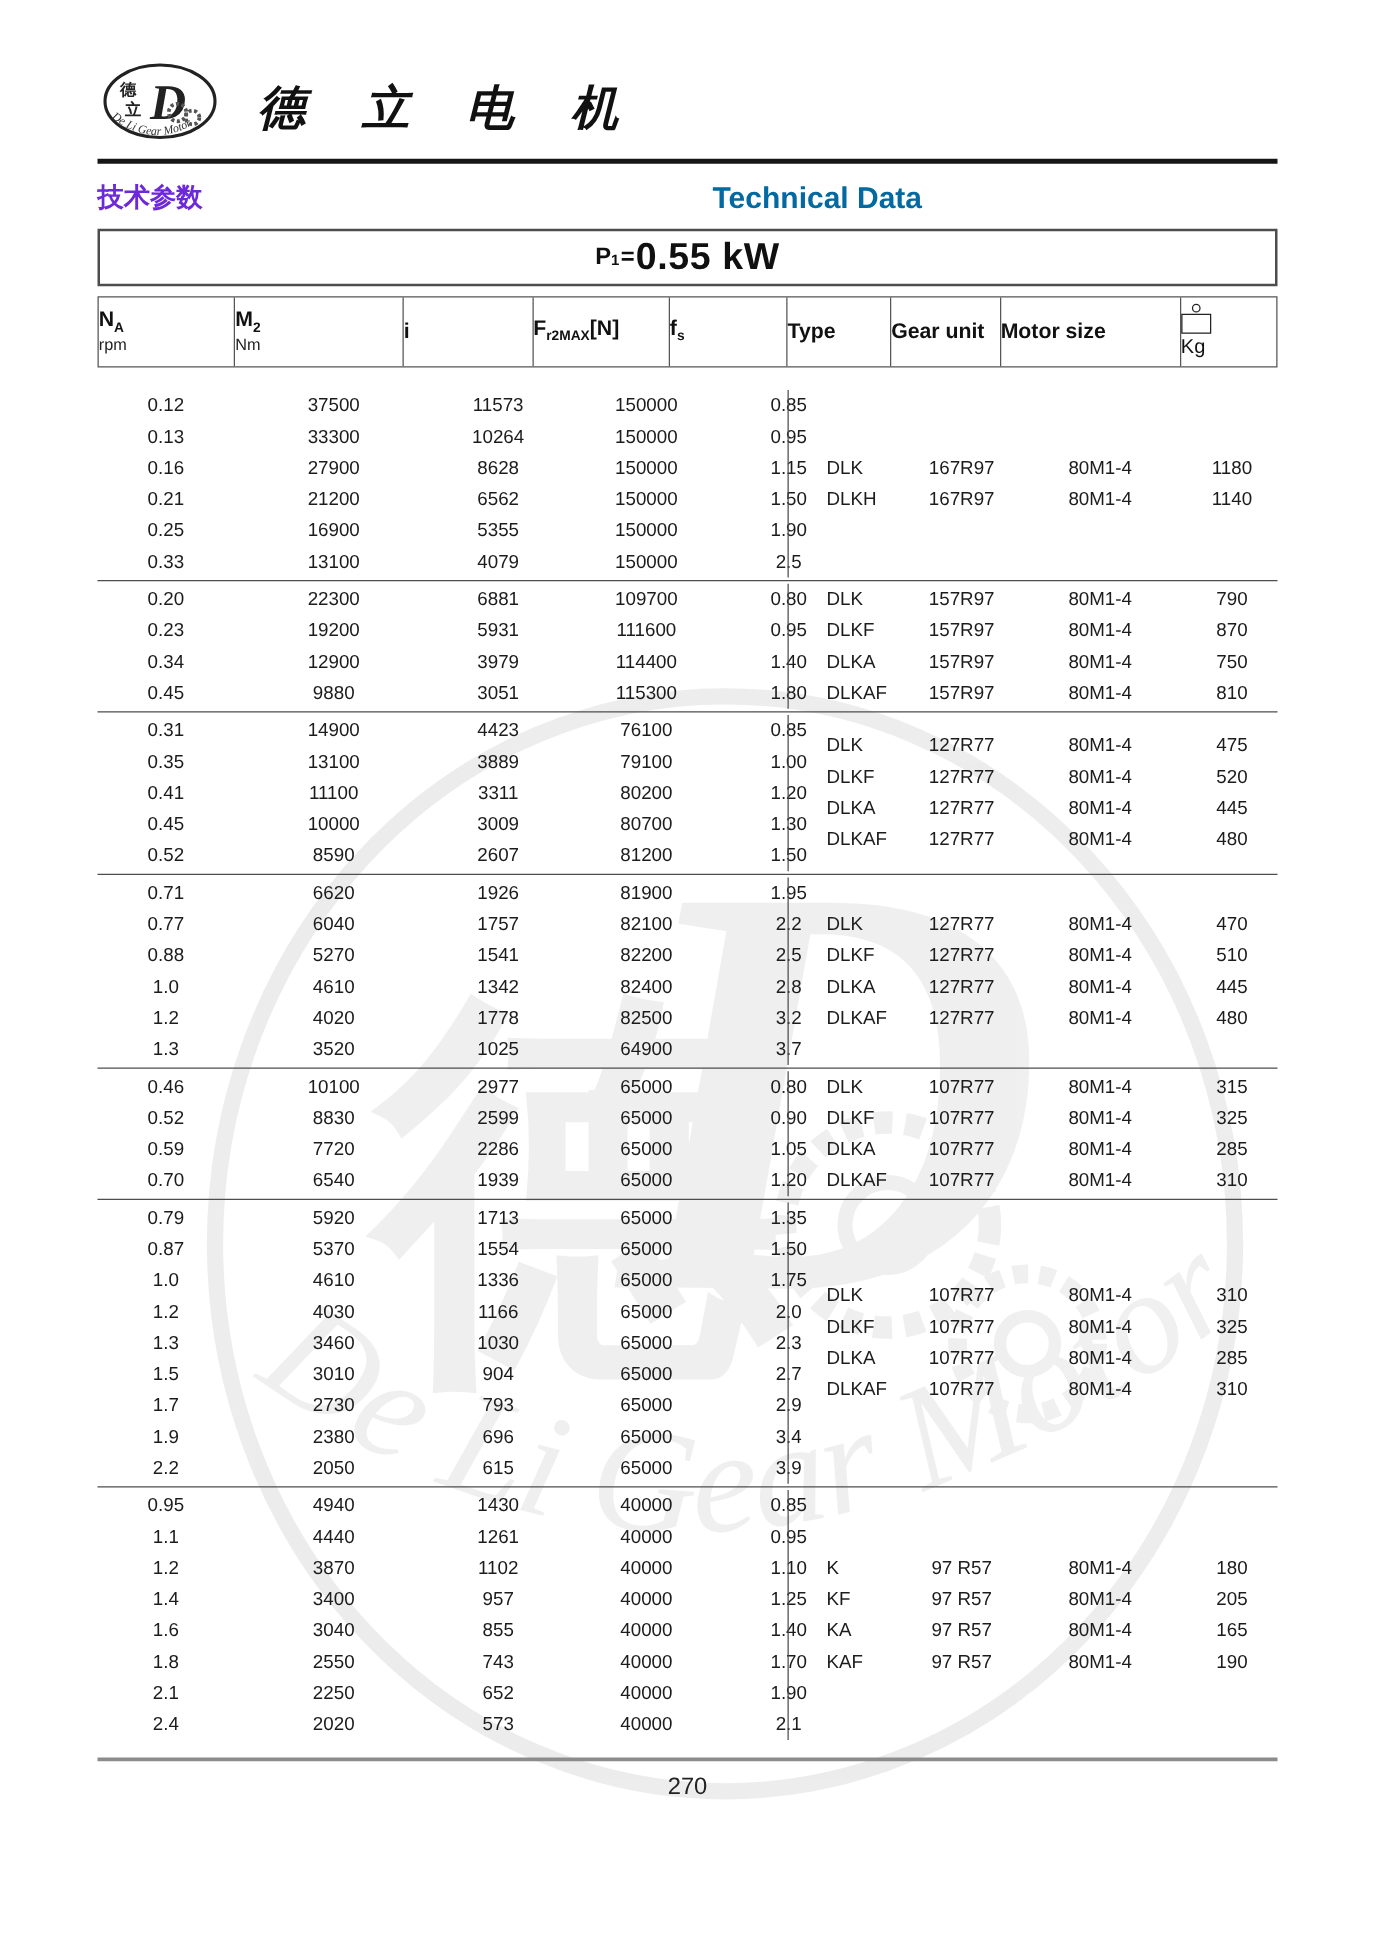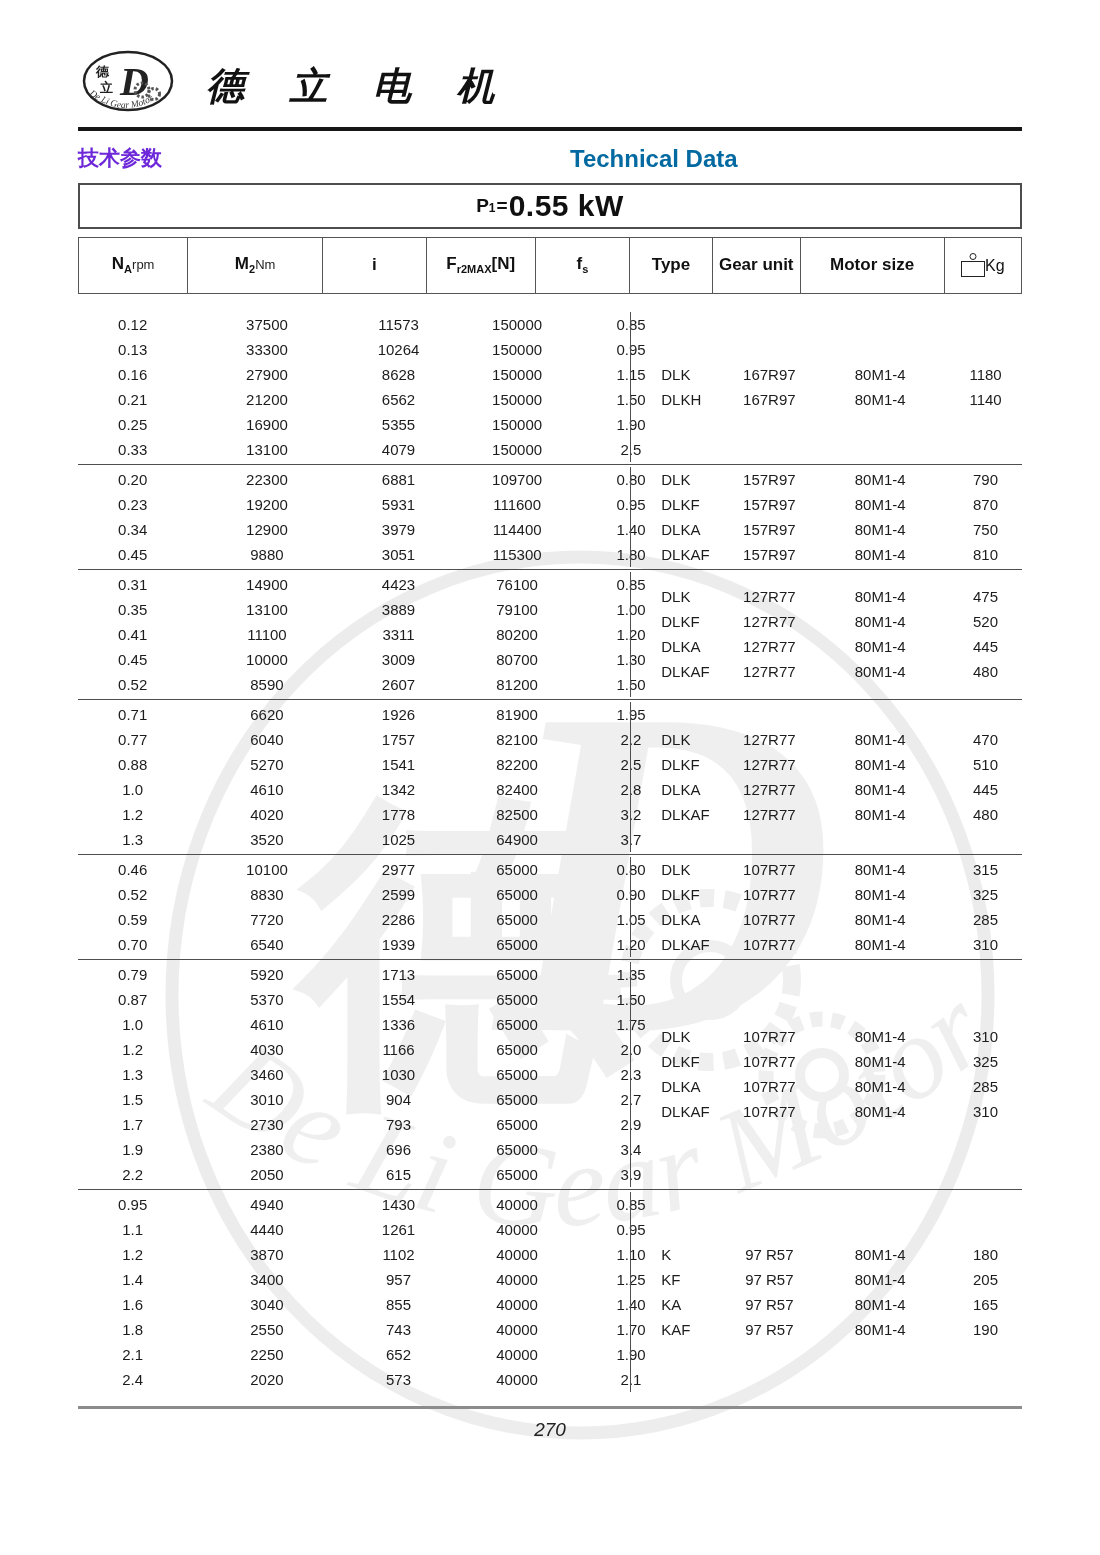--- a/index.html
+++ b/index.html
@@ -21,21 +21,21 @@
   
   .title-box { margin-top:9px; height:46px; border:2px solid #4d4d4d; display:flex; align-items:center; justify-content:center; color:#101010; }
   .t-p  { font-size:19px; font-weight:bold; }
   .t-sub{ font-size:12px; font-weight:bold; position:relative; top:2px; }
   .t-eq { font-size:19px; font-weight:bold; margin:0 1px; }
   .t-val{ font-size:30px; font-weight:bold; letter-spacing:0.5px; }
 
   
   .thead { margin-top:8px; height:57px; border:1.5px solid #555; display:grid;
            grid-template-columns:11.6% 14.3% 11% 11.6% 10% 8.8% 9.3% 15.3% auto; }
-  .hcell { border-right:1.5px solid #555; display:flex; flex-direction:row; align-items:center; justify-content:center; line-height:1.15; }
+  .hcell { border-right:1.5px solid #555; display:flex; flex-direction:column; justify-content:center; line-height:1.15; }
   .hcell.last { border-right:none; }
   .hmain { font-size:17px; font-weight:bold; color:#111; }
   .hmain sub { font-size:11px; font-weight:bold; }
   .hm-kg { font-size:16px; font-weight:normal; margin-top:2px; }
   .hunit { font-size:13px; font-weight:normal; color:#222; }
   .weight-icon { width:24px; height:16px; border:1.5px solid #222; position:relative; margin-top:8px; }
   .weight-icon::before { content:''; position:absolute; width:5px; height:5px; border:1.5px solid #222; border-radius:50%; top:-9px; left:50%; transform:translateX(-50%); }
 
   
   .tbody { margin-top:16px; }
@@ -43,21 +43,21 @@
   .group:last-child { border-bottom:none; }
   .g-left  { width:58.5%; }
   .g-right { width:41.5%; border-left:1.5px solid #4e4e4e; display:flex; flex-direction:column; justify-content:center;padding-left:17px; }
   .drow { display:grid; grid-template-columns:19.8% 24.5% 18.8% 19.8% 17.1%; line-height:25px;gap:12px; }
   .mrow { display:grid; grid-template-columns:21.2% 22.4% 36.9% auto; line-height:25px; }
   .dcell { text-align:center; font-size:15px; color:#1c1c1c; white-space:nowrap; }
   .c-type { text-align:left; padding-left:13px; }
 
   
   .footer-rule { margin-top:12px; height:3px; background:#8c8c8c; }
-  .page-num { margin-top:10px; text-align:center; font-size:19px; color:#222;font-style:italic; }
+  .page-num { margin-top:10px; text-align:center; font-size:19px; color:#222; }
 </style>
 </head>
 <body>
 
 <svg class="watermark" width="900" height="1000" viewBox="0 0 900 1000" aria-hidden="true">
   <g opacity="0.13">
     <ellipse cx="470" cy="545" rx="408" ry="438" fill="none" stroke="#777" stroke-width="13"></ellipse>
     <text x="190" y="615" font-size="330" font-family="Liberation Serif, serif" font-weight="bold" fill="#8a8a8a">德</text>
     <text x="385" y="580" font-size="470" font-family="Liberation Serif, serif" font-weight="bold" font-style="italic" fill="#8a8a8a">D</text>
     <circle cx="600" cy="530" r="82" fill="none" stroke="#8a8a8a" stroke-width="18" stroke-dasharray="15 10"></circle>

